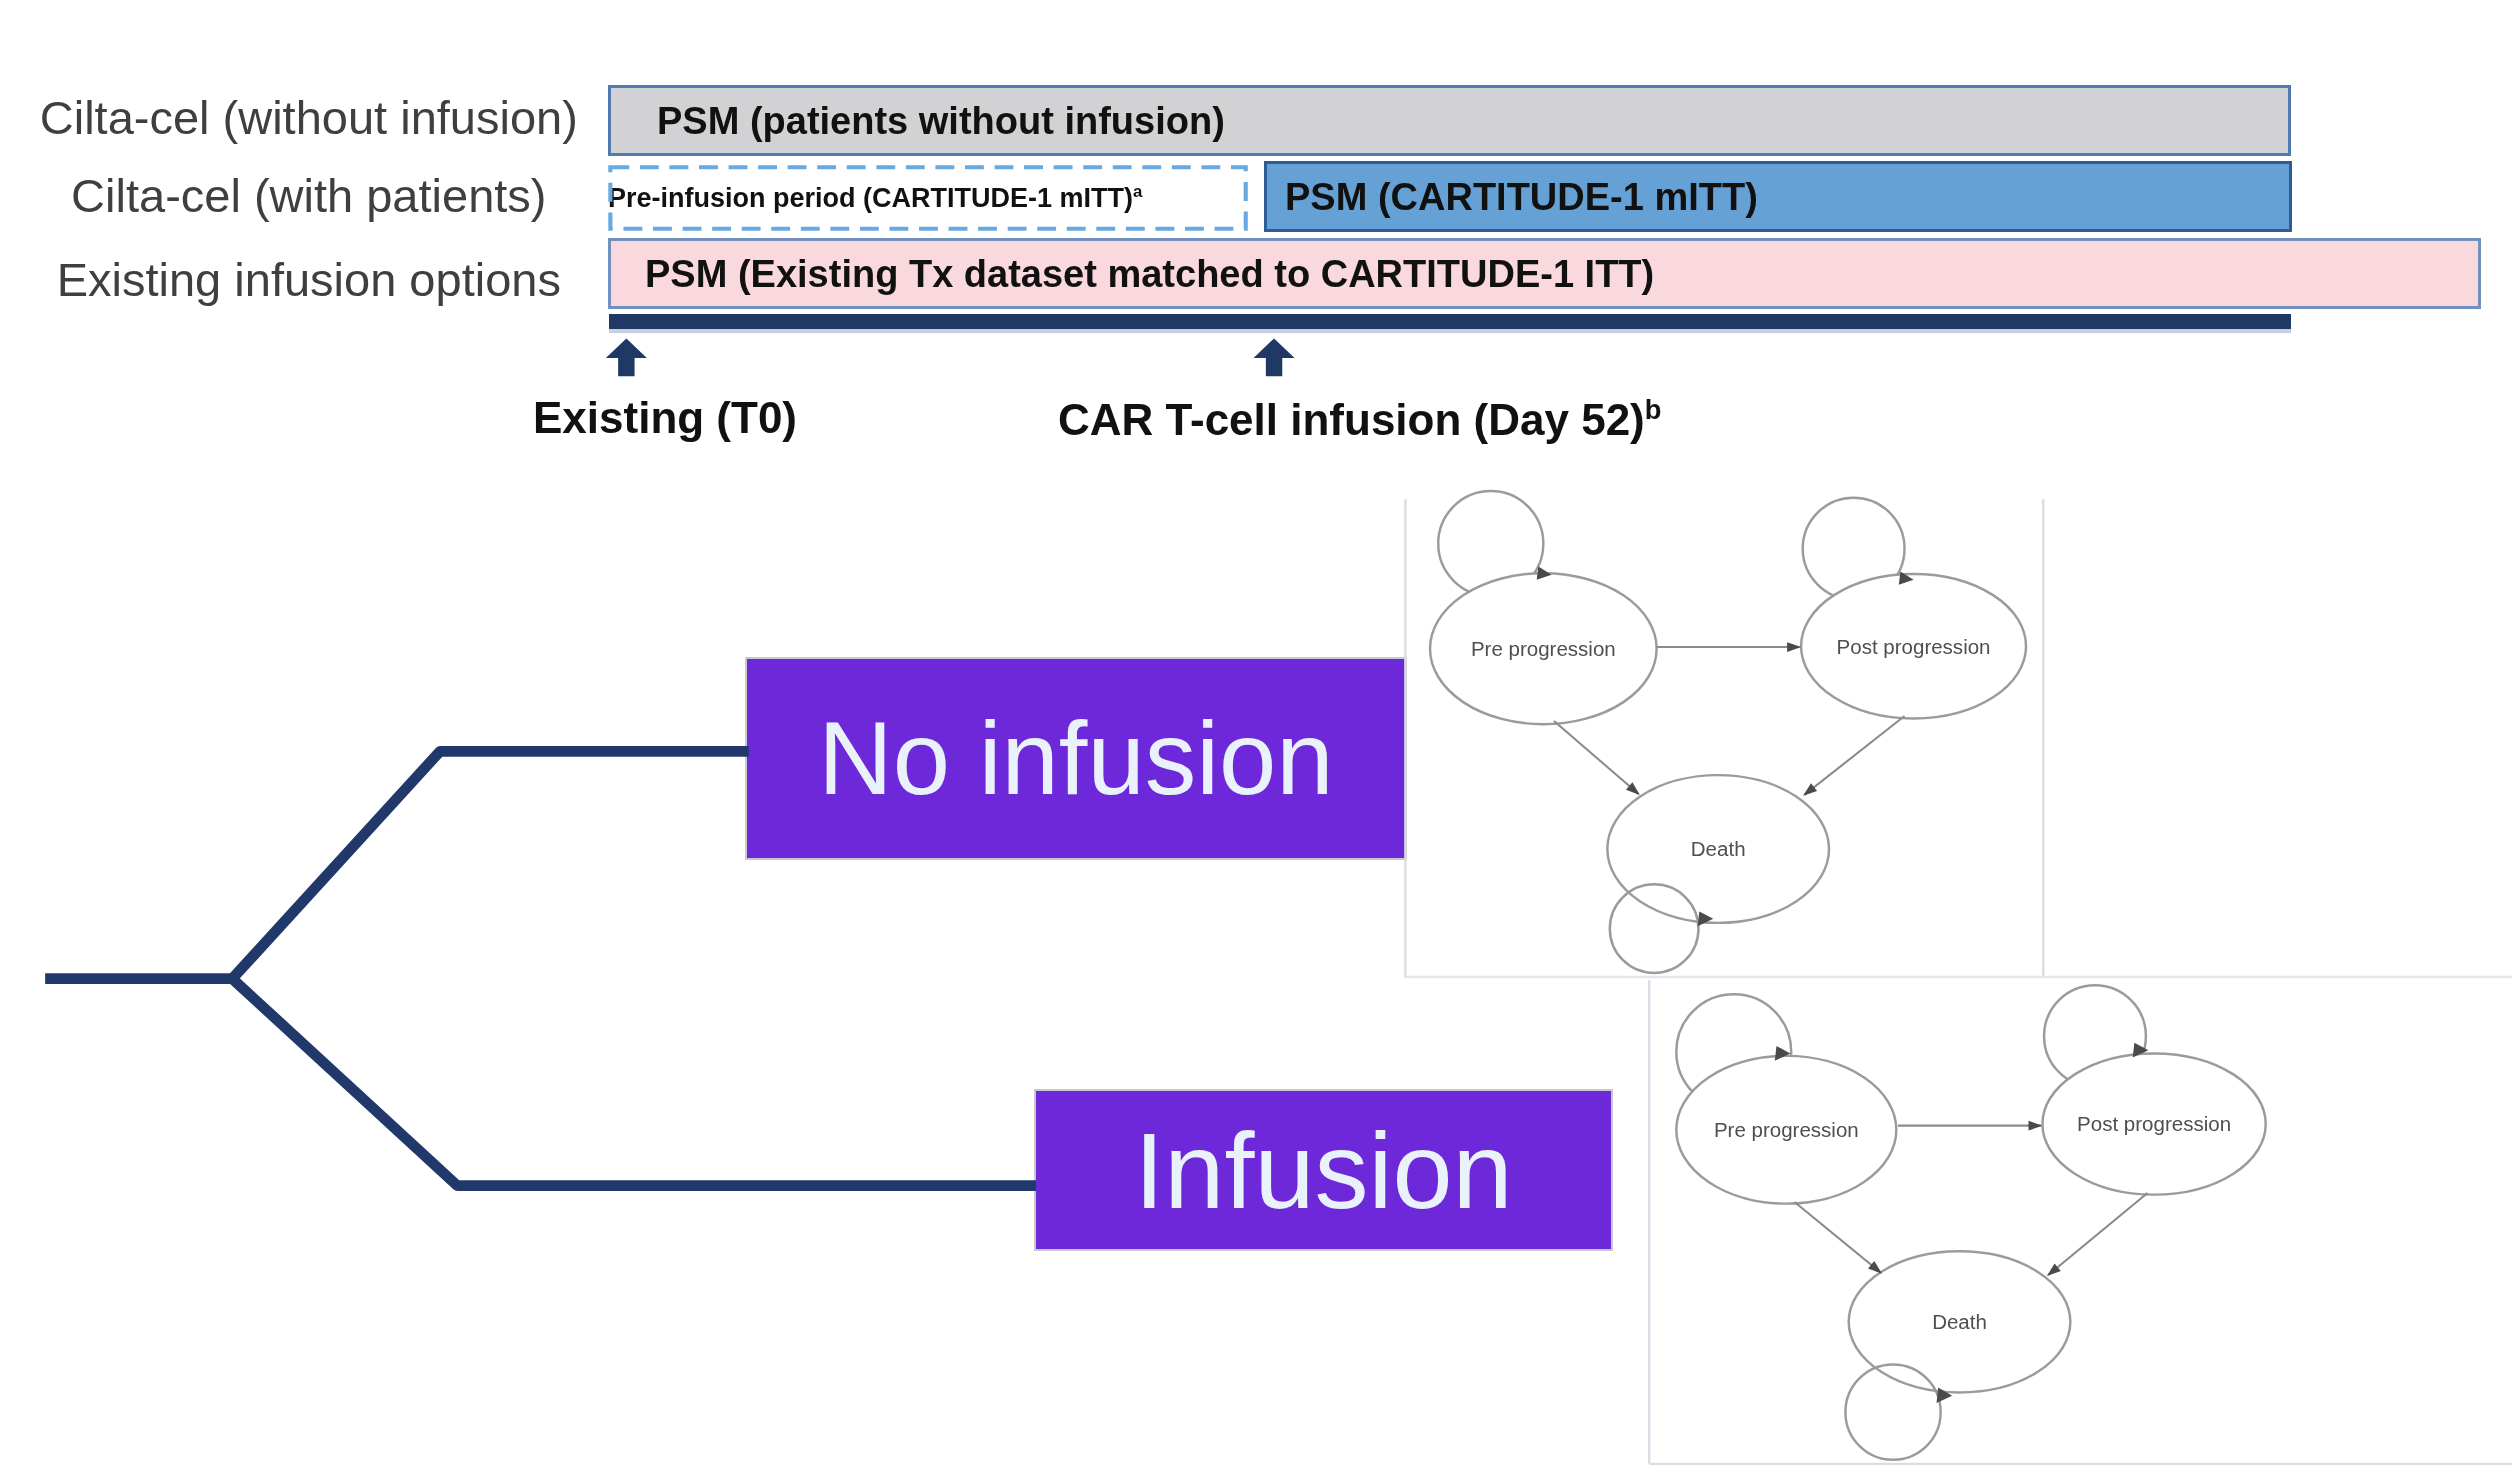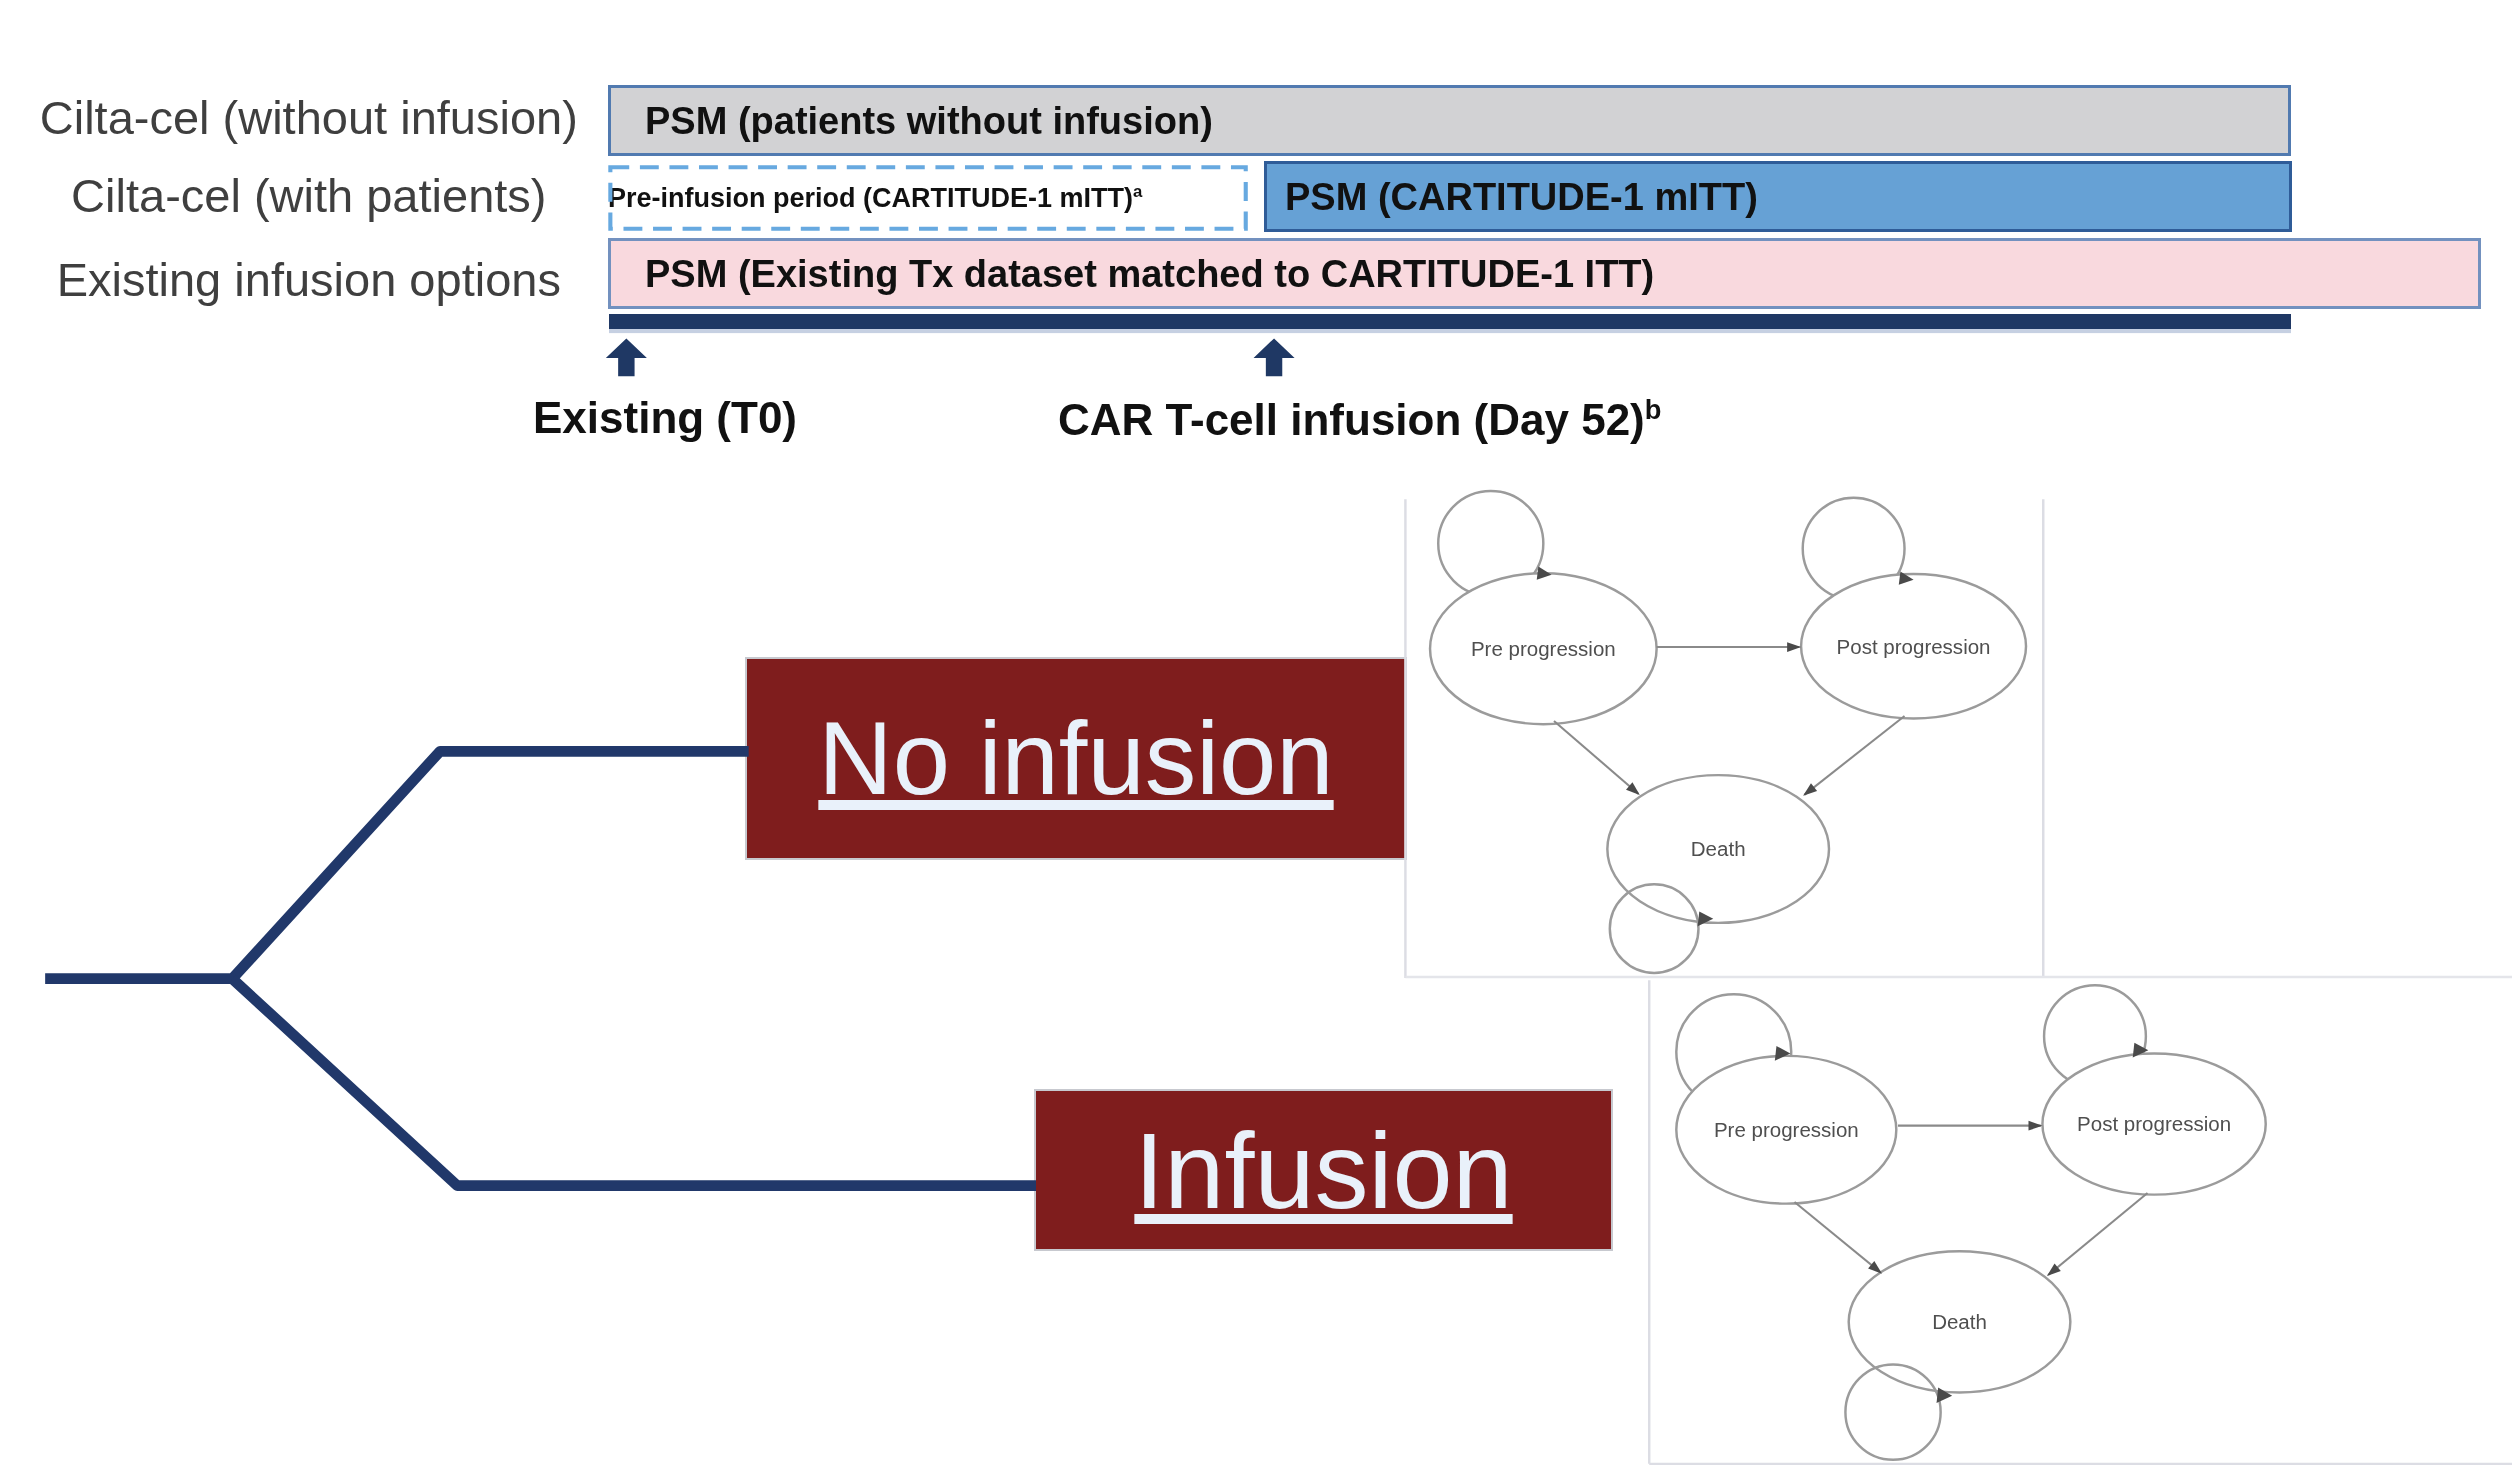--- a/index.html
+++ b/index.html
@@ -2,33 +2,33 @@
 <html style="font-size:13px"><head>
 <meta charset="utf-8">
 <style>
   html,body{margin:0;padding:0;}
   body{width:2512px;height:1478px;background:#ffffff;position:relative;overflow:hidden;
        font-family:"Liberation Sans", sans-serif;}
   .abs{position:absolute;}
   .rowlabel{color:#3f3f3f;font-size:47px;text-align:center;width:575px;left:21.3px;line-height:1;}
   .bartext{font-weight:bold;color:#111;font-size:38px;line-height:1;}
   .bar{position:absolute;box-sizing:border-box;display:flex;align-items:center;}
-  .navybox{position:absolute;background:#7f1d1d;border:2.5px solid #c7c9cf;box-sizing:border-box;
+  .navybox{position:absolute;background:#6d28d9;border:2.5px solid #c7c9cf;box-sizing:border-box;
            display:flex;align-items:center;justify-content:center;color:#e9f1fa;
-           font-size:103px;text-decoration:underline;}
+           font-size:103px;}
   sup{font-size:62%;}
 </style>
 </head>
 <body>
 
 <div class="abs rowlabel" style="top:94px;">Cilta-cel (without infusion)</div>
 <div class="abs rowlabel" style="top:172px;">Cilta-cel (with patients)</div>
 <div class="abs rowlabel" style="top:256px;">Existing infusion options</div>
 
-<div class="bar" style="left:608px;top:85px;width:1683px;height:71px;background:#d2d2d4;border:3.3px solid #517ab0;">
+<div class="bar" style="left:608px;top:85px;width:1683px;height:71px;background:#d2d2d4;border:3.3px solid #517ab0;padding-left:12px;">
   <span class="bartext" style="margin-left:34px;">PSM (patients without infusion)</span>
 </div>
 
 <div class="bar" style="left:608px;top:165px;width:640px;height:66px;background:#ffffff;">
   <span class="bartext" style="font-size:27px;">Pre-infusion period (CARTITUDE-1 mITT)<sup>a</sup></span>
 </div>
 <div class="bar" style="left:1264px;top:161px;width:1028px;height:71px;background:#66a1d5;border:3.3px solid #2f5c98;">
   <span class="bartext" style="margin-left:18px;">PSM (CARTITUDE-1 mITT)</span>
 </div>
 

